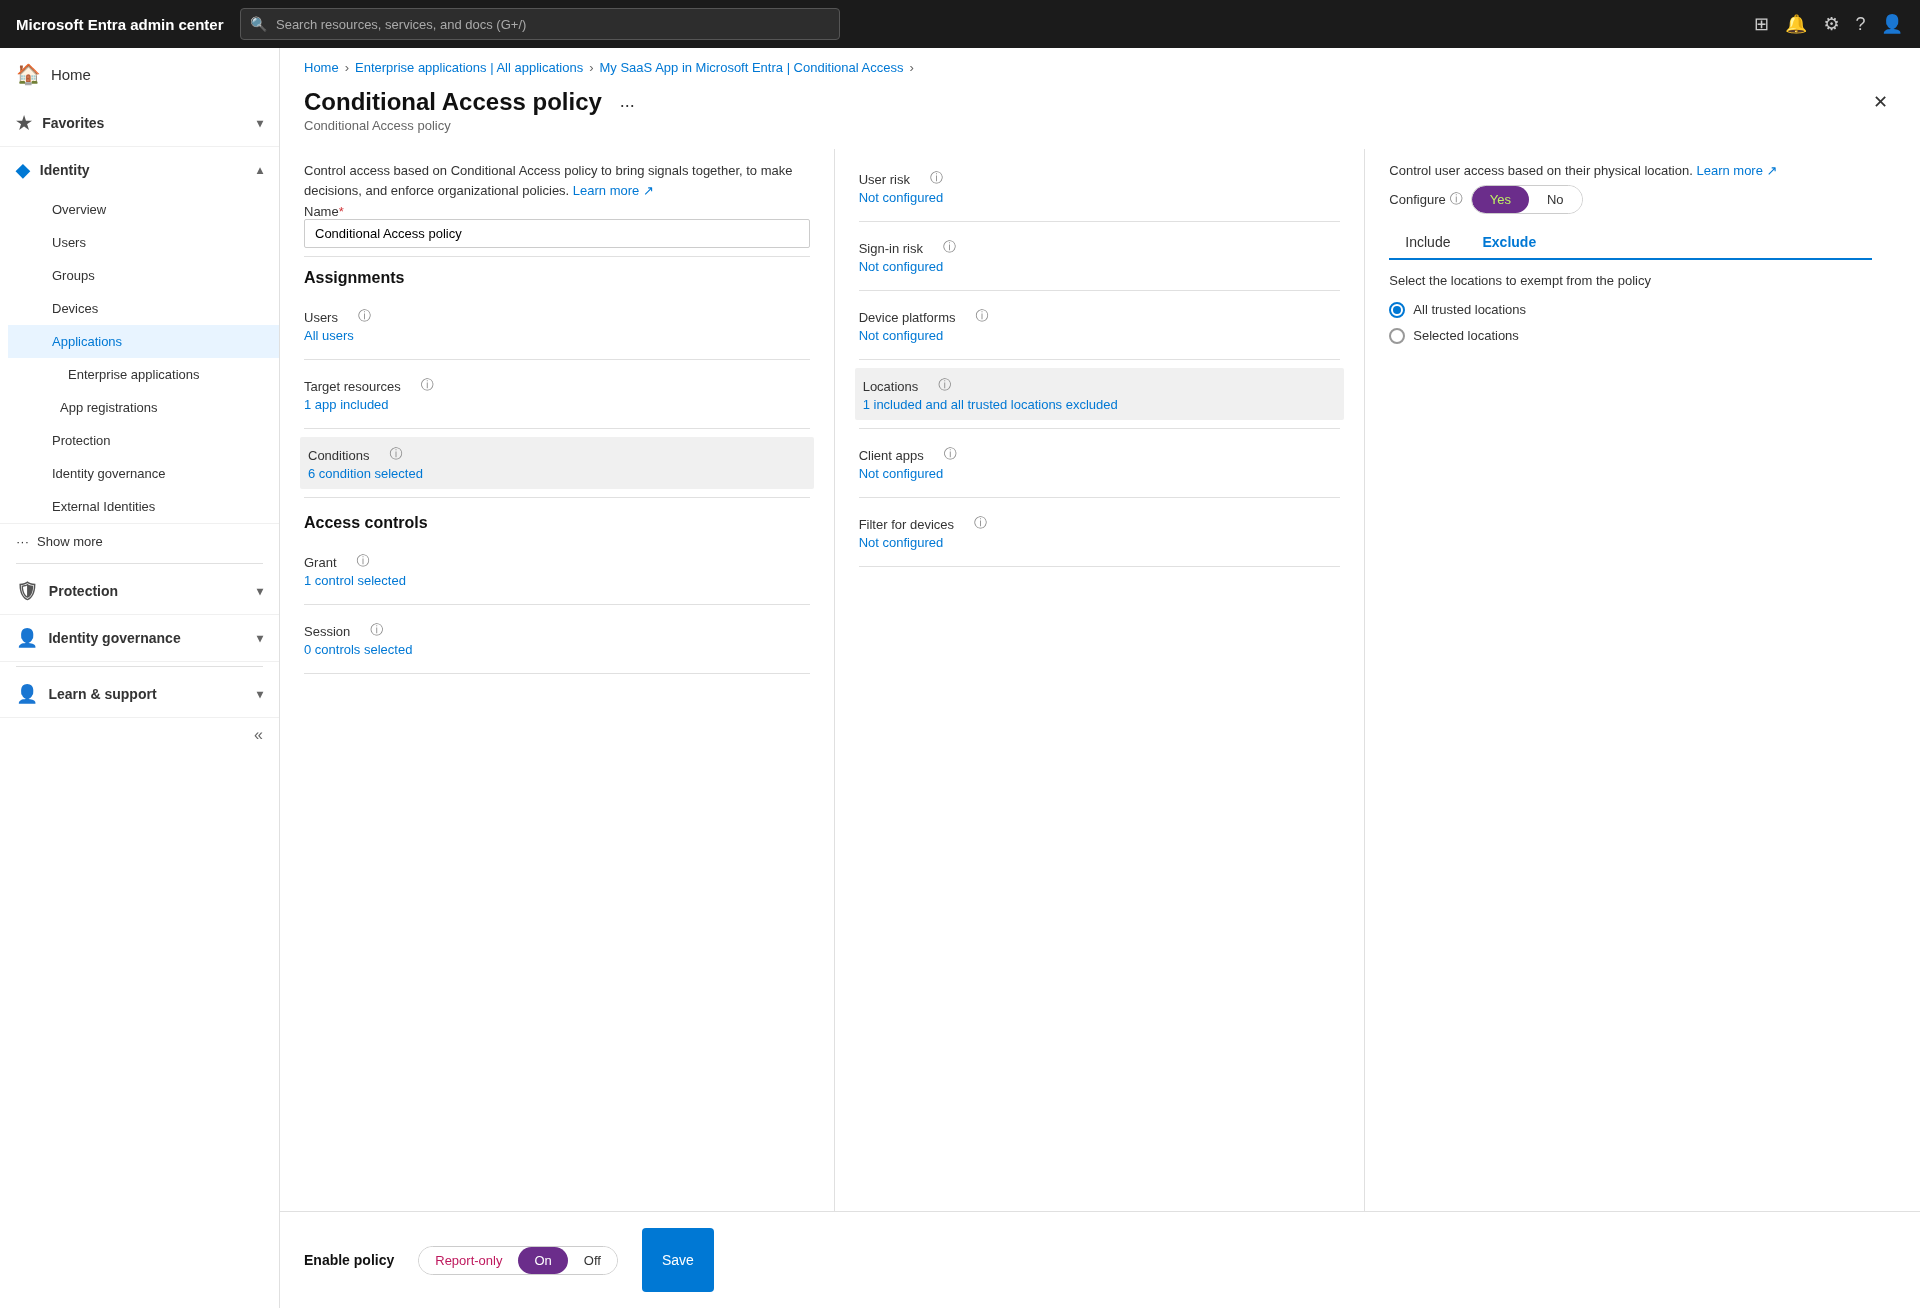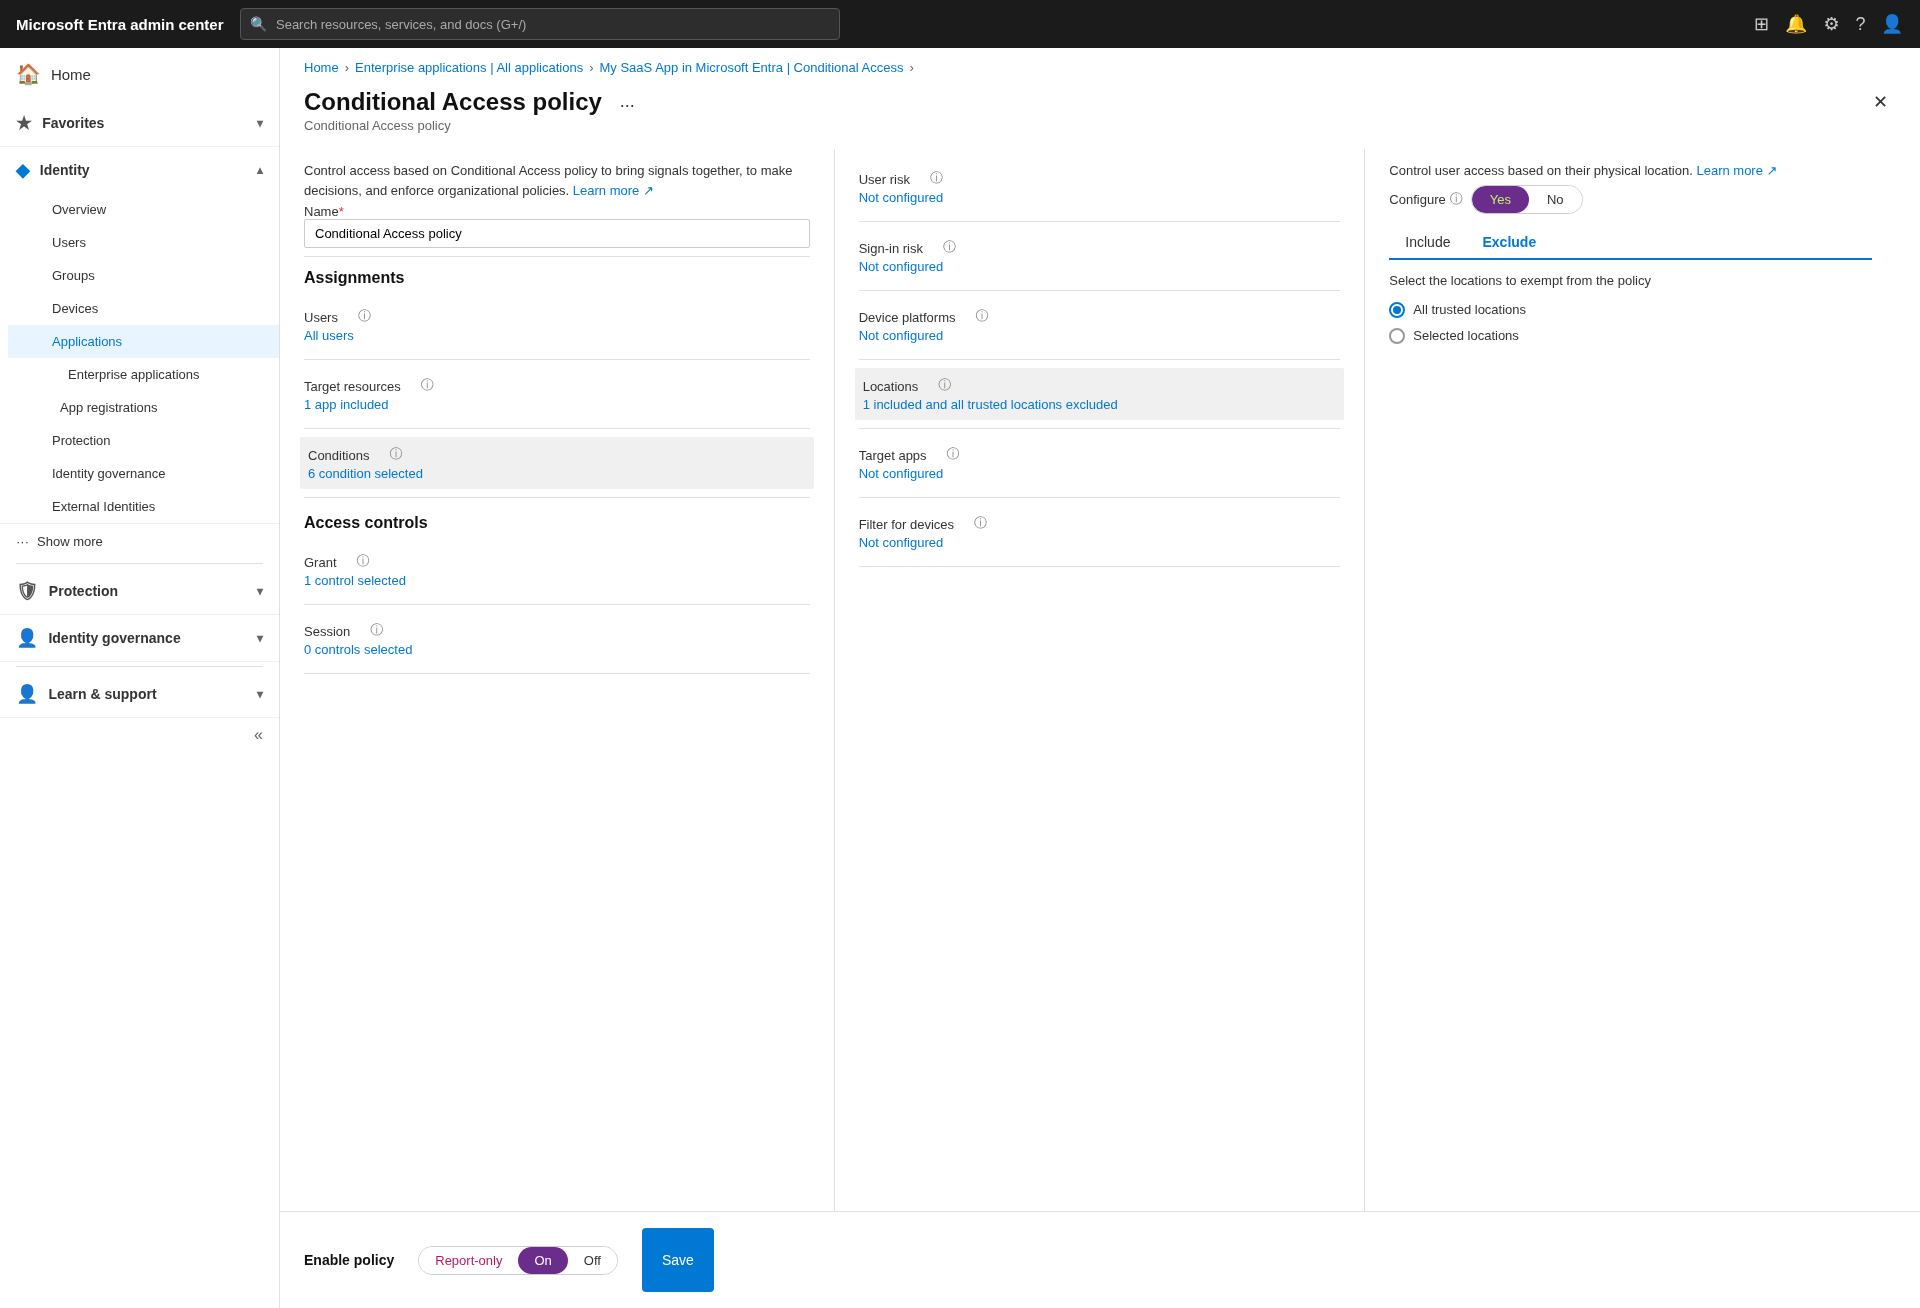--- a/index.html
+++ b/index.html
@@ -317,21 +317,21 @@
           <div class="section-row-label">
             <span>Locations</span>
             <span class="info-icon" style="color:#888;">ⓘ</span>
           </div>
           <span class="section-row-value">1 included and all trusted locations excluded</span>
         </div>
         <div class="section-divider"></div>
 
         <div class="section-row">
           <div class="section-row-label">
-            <span>Target apps</span>
+            <span>Client apps</span>
             <span class="info-icon" style="color:#888;">ⓘ</span>
           </div>
           <span class="section-row-value">Not configured</span>
         </div>
         <div class="section-divider"></div>
 
         <div class="section-row">
           <div class="section-row-label">
             <span>Filter for devices</span>
             <span class="info-icon" style="color:#888;">ⓘ</span>

